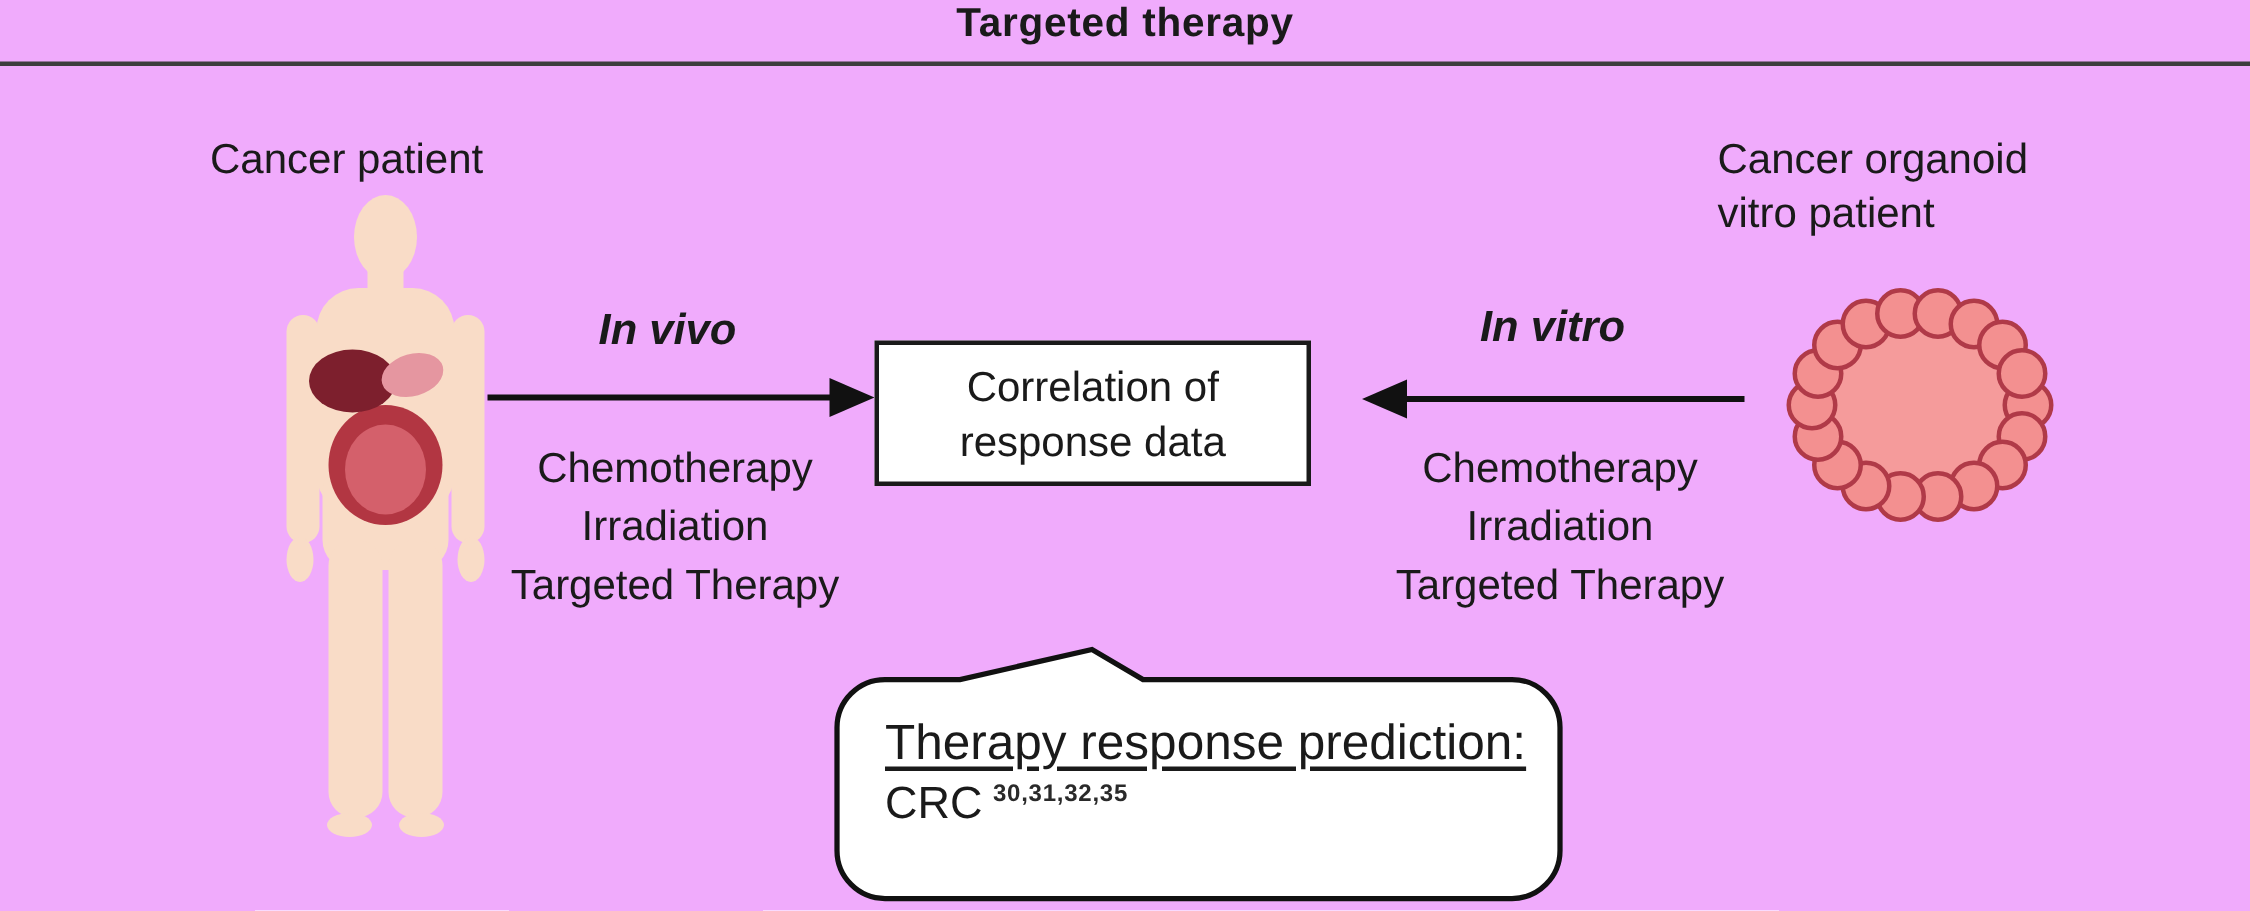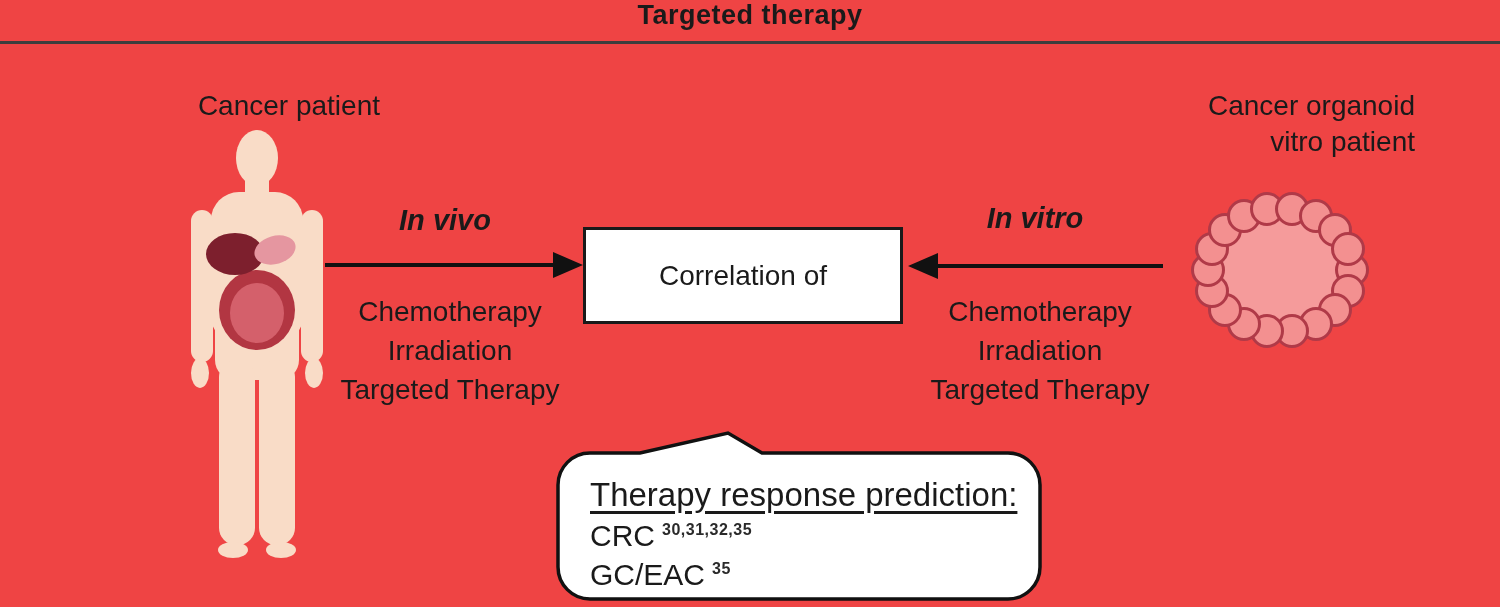--- a/index.html
+++ b/index.html
@@ -1,37 +1,37 @@
 <!DOCTYPE html>
 <html><head>
 <meta charset="utf-8">
 <style>
   html,body { margin:0; padding:0; background:#fff; }
   .canvas {
-    position:relative; width:1500px; height:607px; background:#ef4444;
+    position:relative; width:1500px; height:607px; background:#f0abfc;
     font-family:"Liberation Sans", sans-serif; color:#1a1a1a; overflow:hidden;
   }
   .figure-title {
     position:absolute; top:0px; left:0; width:100%;
     text-align:center; font-size:27px; font-weight:bold; letter-spacing:0.5px;
   }
   .divider { position:absolute; top:41px; left:0; width:1500px; height:3px; background:#3d3d3d; }
 
-  .entity-label { position:absolute; font-size:28px; text-align:right; line-height:36px; }
+  .entity-label { position:absolute; font-size:28px; text-align:left; line-height:36px; }
   .patient-label  { left:140px; top:88px;  width:240px; }
   .organoid-label { left:1145px; top:88px; width:270px; }
 
   .figure-svg { position:absolute; }
   .human-svg    { left:175px;  top:128px; width:165px; height:440px; }
   .organoid-svg { left:1180px; top:178px; width:210px; height:190px; }
 
   .overlay-svg { position:absolute; left:0; top:0; width:1500px; height:607px; pointer-events:none; }
 
   .center-box {
-    position:absolute; left:583px; top:227px; width:320px; height:97px;
+    position:absolute; left:583px; top:227px; width:291px; height:97px;
     border:3px solid #1a1a1a; background:#fff; box-sizing:border-box;
     display:flex; flex-direction:column; align-items:center; justify-content:center;
     font-size:28px; line-height:37px; text-align:center;
   }
 
   .arrow-label { position:absolute; font-size:29px; font-weight:bold; font-style:italic; text-align:center; }
   .invivo-label  { left:355px; top:204px; width:180px; }
   .invitro-label { left:950px; top:202px; width:170px; }
 
   .modalities { position:absolute; width:250px; text-align:center; font-size:28px; line-height:39px; }
@@ -116,37 +116,35 @@
       <line x1="1163" y1="266" x2="930" y2="266"></line>
     </g>
     <polygon points="908,266 938,253 938,279" fill="#111111"></polygon>
     <path d="M590,453 L640,453 L728,433 L762,453 L1008,453
              A32,32 0 0 1 1040,485 L1040,567 A32,32 0 0 1 1008,599
              L590,599 A32,32 0 0 1 558,567 L558,485 A32,32 0 0 1 590,453 Z" fill="#ffffff" stroke-width="3.5" stroke="#111111"></path>
   </svg>
 
   <div class="center-box">
     <div>Correlation of</div>
+    <div>response data</div>
   </div>
 
   <div class="arrow-label invivo-label">In vivo</div>
   <div class="arrow-label invitro-label">In vitro</div>
 
   <div class="modalities left-modalities">
     <div>Chemotherapy</div>
     <div>Irradiation</div>
     <div>Targeted Therapy</div>
   </div>
   <div class="modalities right-modalities">
     <div>Chemotherapy</div>
     <div>Irradiation</div>
     <div>Targeted Therapy</div>
   </div>
 
   <div class="bubble-heading">Therapy response prediction:</div>
   <div class="bubble-row bubble-row-1">
     <span>CRC</span><span class="refs">30,31,32,35</span>
   </div>
-  <div class="bubble-row bubble-row-2">
-    <span>GC/EAC</span><span class="refs">35</span>
-  </div>
 
 </div>
 
 </body></html>

